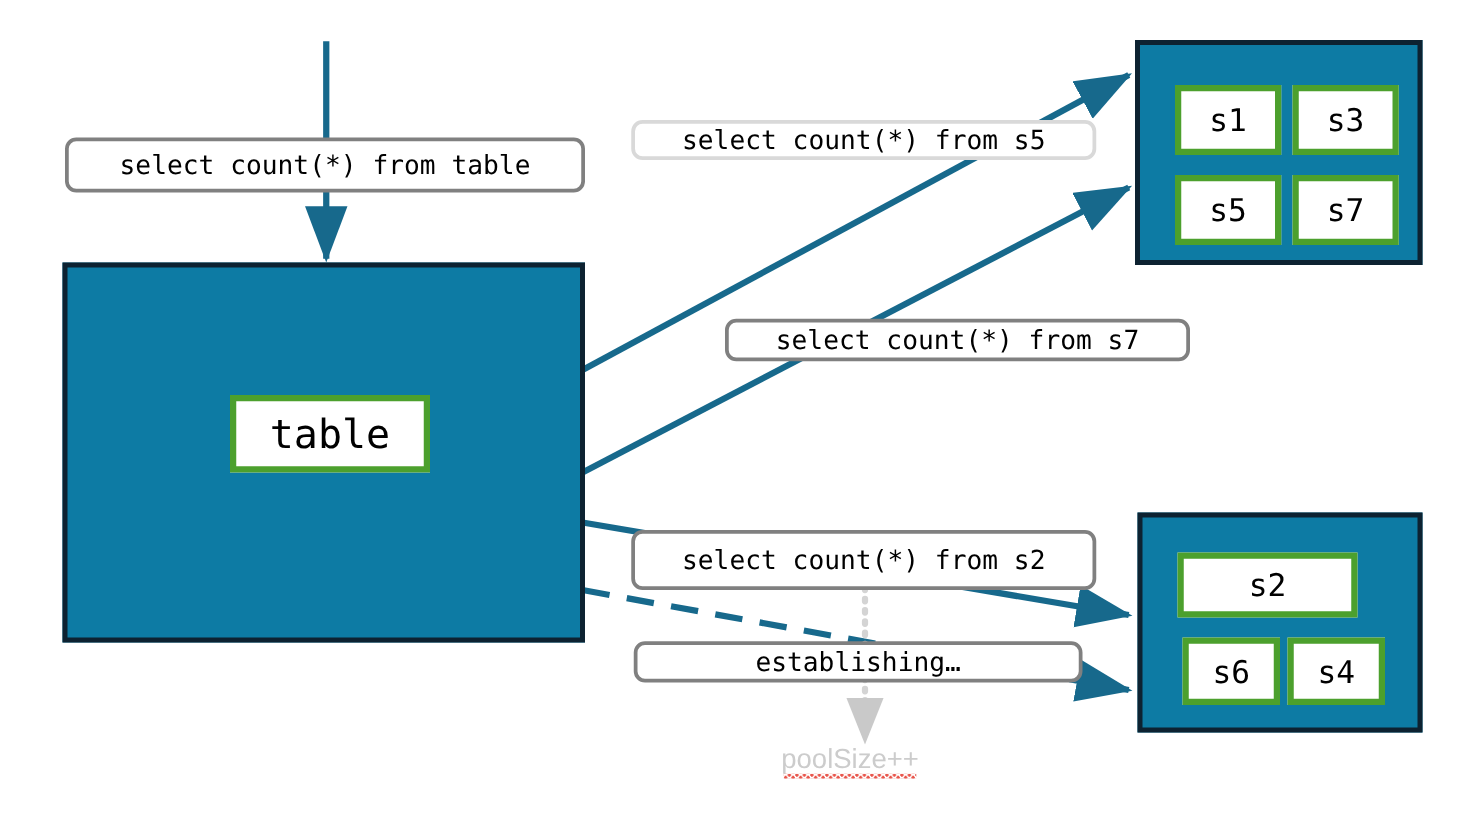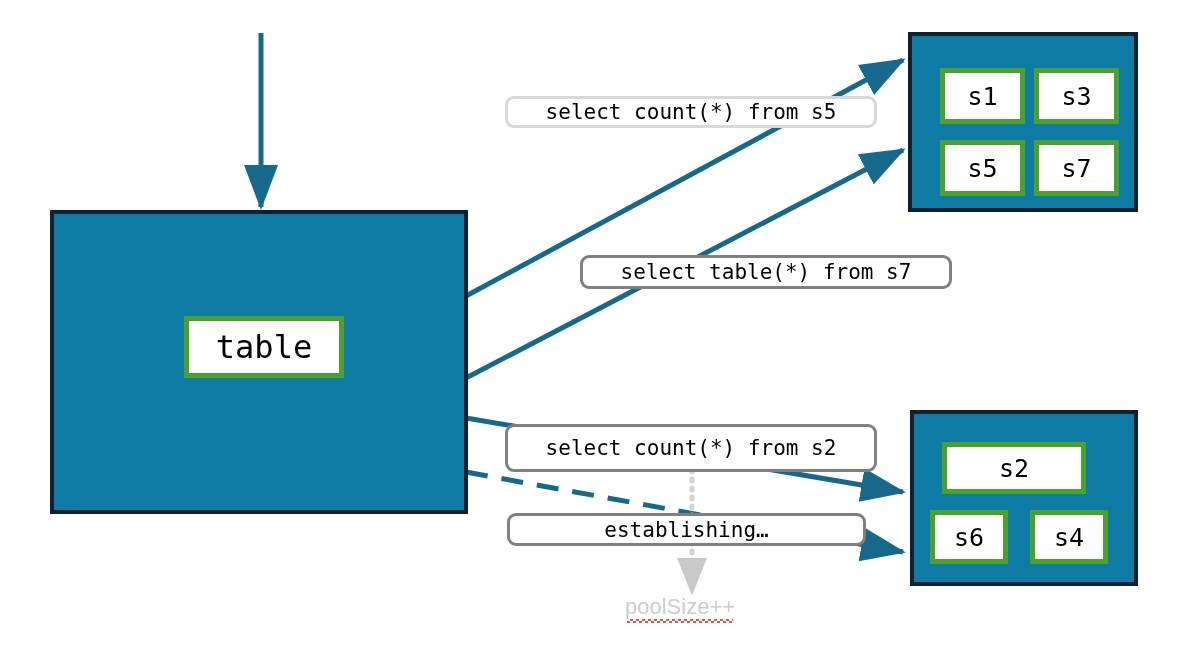--- a/index.html
+++ b/index.html
@@ -107,20 +107,23 @@
 
     <line x1="466" y1="378" x2="903" y2="150" stroke="#17698c" stroke-width="5" marker-end="url(#ah)"></line>
 
     <line x1="466" y1="418" x2="903" y2="492" stroke="#17698c" stroke-width="5" marker-end="url(#ah)"></line>
 
     <line x1="466" y1="472" x2="903" y2="552" stroke="#17698c" stroke-width="5" stroke-dasharray="22 14" marker-end="url(#ah)"></line>
 
     <line x1="692" y1="452" x2="692" y2="578" stroke="#d4d4d4" stroke-width="5" stroke-dasharray="2 7" stroke-linecap="round" marker-end="url(#ahg)"></line>
   </svg>
 
+  <div class="label" style="left:52px; top:110px; width:416px; height:44px;">
+    <span>select count(*) from table</span>
+  </div>
 
   <div class="pool" style="left:50px; top:210px; width:418px; height:304px;">
     <div class="node big" style="left:130px; top:102px; width:160px; height:62px; position:absolute;">
       <span>table</span>
     </div>
   </div>
 
   <div class="pool" style="left:908px; top:32px; width:230px; height:180px;">
     <div class="node small" style="left:28px; top:32px; width:85px; height:56px; position:absolute;">
       <span>s1</span>
@@ -133,35 +136,35 @@
     </div>
     <div class="node small" style="left:122px; top:104px; width:85px; height:56px; position:absolute;">
       <span>s7</span>
     </div>
   </div>
 
   <div class="pool" style="left:910px; top:410px; width:228px; height:176px;">
     <div class="node small" style="left:28px; top:28px; width:144px; height:52px; position:absolute;">
       <span>s2</span>
     </div>
-    <div class="node small" style="left:16px; top:96px; width:78px; height:54px; position:absolute;">
+    <div class="node small" style="left:32px; top:96px; width:78px; height:54px; position:absolute;">
       <span>s6</span>
     </div>
     <div class="node small" style="left:116px; top:96px; width:78px; height:54px; position:absolute;">
       <span>s4</span>
     </div>
   </div>
 
   <div class="label light" style="left:505px; top:96px; width:372px; height:32px;">
     <span>select count(*) from s5</span>
   </div>
 
 
   <div class="label" style="left:580px; top:255px; width:372px; height:34px;">
-    <span>select table(*) from s7</span>
+    <span>select count(*) from s7</span>
   </div>
 
   <div class="label" style="left:505px; top:424px; width:372px; height:48px;">
     <span>select count(*) from s2</span>
   </div>
 
   <div class="label" style="left:507px; top:513px; width:359px; height:33px;">
     <span>establishing…</span>
   </div>
 

